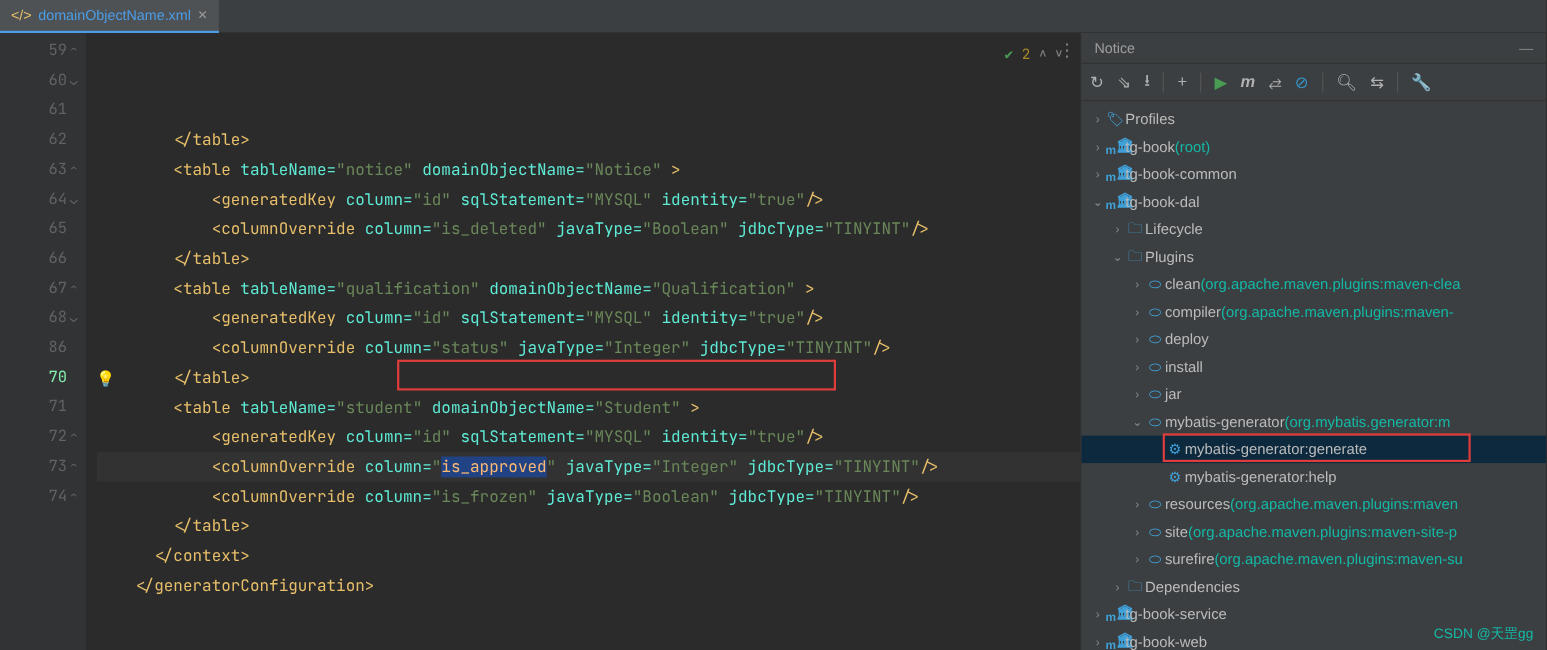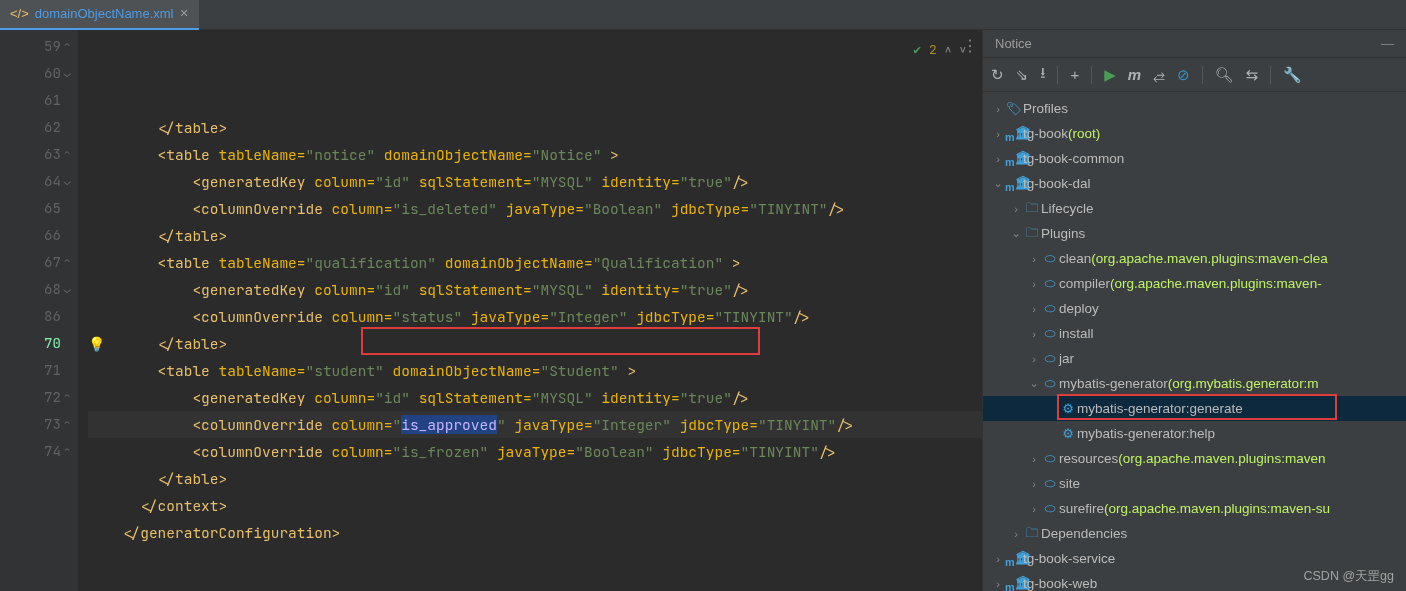--- a/index.html
+++ b/index.html
@@ -93,23 +93,23 @@
   font-size: 14.5px;
   line-height: 27px;
   padding-top: 3px;
   padding-left: 10px;
   white-space: pre;
   position: relative;
 }
 .code-line { height: 27px; }
 .hl-line { background: #323232; }
 .tag { color: #e8bf6a; }
-.attr { color: #eab308; }
+.attr { color: #5eead4; }
 .str { color: #6a8759; }
-.sel-text { background: #214283; color: #c4b5fd; }
+.sel-text { background: #214283; color: #fdba74; }
 .red-box { position: absolute; border: 2px solid #df3c3c; pointer-events: none; }
 .vcs-badge {
   position: absolute;
   top: 6px;
   right: 16px;
   color: #499c54;
   font-size: 13px;
   display: flex;
   gap: 8px;
   align-items: center;
@@ -178,32 +178,32 @@
   color: #888;
   font-size: 11px;
   text-align: center;
 }
 .tree-row .ticon {
   width: 18px;
   text-align: center;
   color: #40a0d8;
   font-size: 13px;
 }
-.tree-row .dim { color: #bef264; text-align: center; }
+.tree-row .dim { color: #14b8a6; text-align: center; }
 .tree-row.selected {
   background: #0d293e;
 }
 .gear-icon { color: #808080; }
 .folder-icon { color: #40a0d8; }
 .m-icon { color: #40a0d8; font-weight: bold; font-size: 11px; }
 .watermark {
   position: fixed;
   right: 12px;
   bottom: 6px;
-  color: #a3a3a3;
+  color: #14b8a6;
   font-size: 12.5px;
 }
 </style>
 </head>
 <body>
 
 <div class="tab-bar">
   <div class="file-tab">
     <span class="file-icon">&lt;/&gt;</span>
     <span>domainObjectName.xml</span>
@@ -362,20 +362,21 @@
         <div class="tree-row" style="padding-left: 44px;">
           <span class="exp">›</span>
           <span class="ticon" style="color:#40a0d8">⬭</span>
           <span>resources</span> 
           <span class="dim">(org.apache.maven.plugins:maven</span>
         </div>
         <div class="tree-row" style="padding-left: 44px;">
           <span class="exp">›</span>
           <span class="ticon" style="color:#40a0d8">⬭</span>
           <span>site</span> 
+          <span class="dim">(org.apache.maven.plugins:maven-site-p</span>
         </div>
         <div class="tree-row" style="padding-left: 44px;">
           <span class="exp">›</span>
           <span class="ticon" style="color:#40a0d8">⬭</span>
           <span>surefire</span> 
           <span class="dim">(org.apache.maven.plugins:maven-su</span>
         </div>
         <div class="tree-row" style="padding-left: 26px;">
           <span class="exp">›</span>
           <span class="ticon folder-icon">🗀</span>

